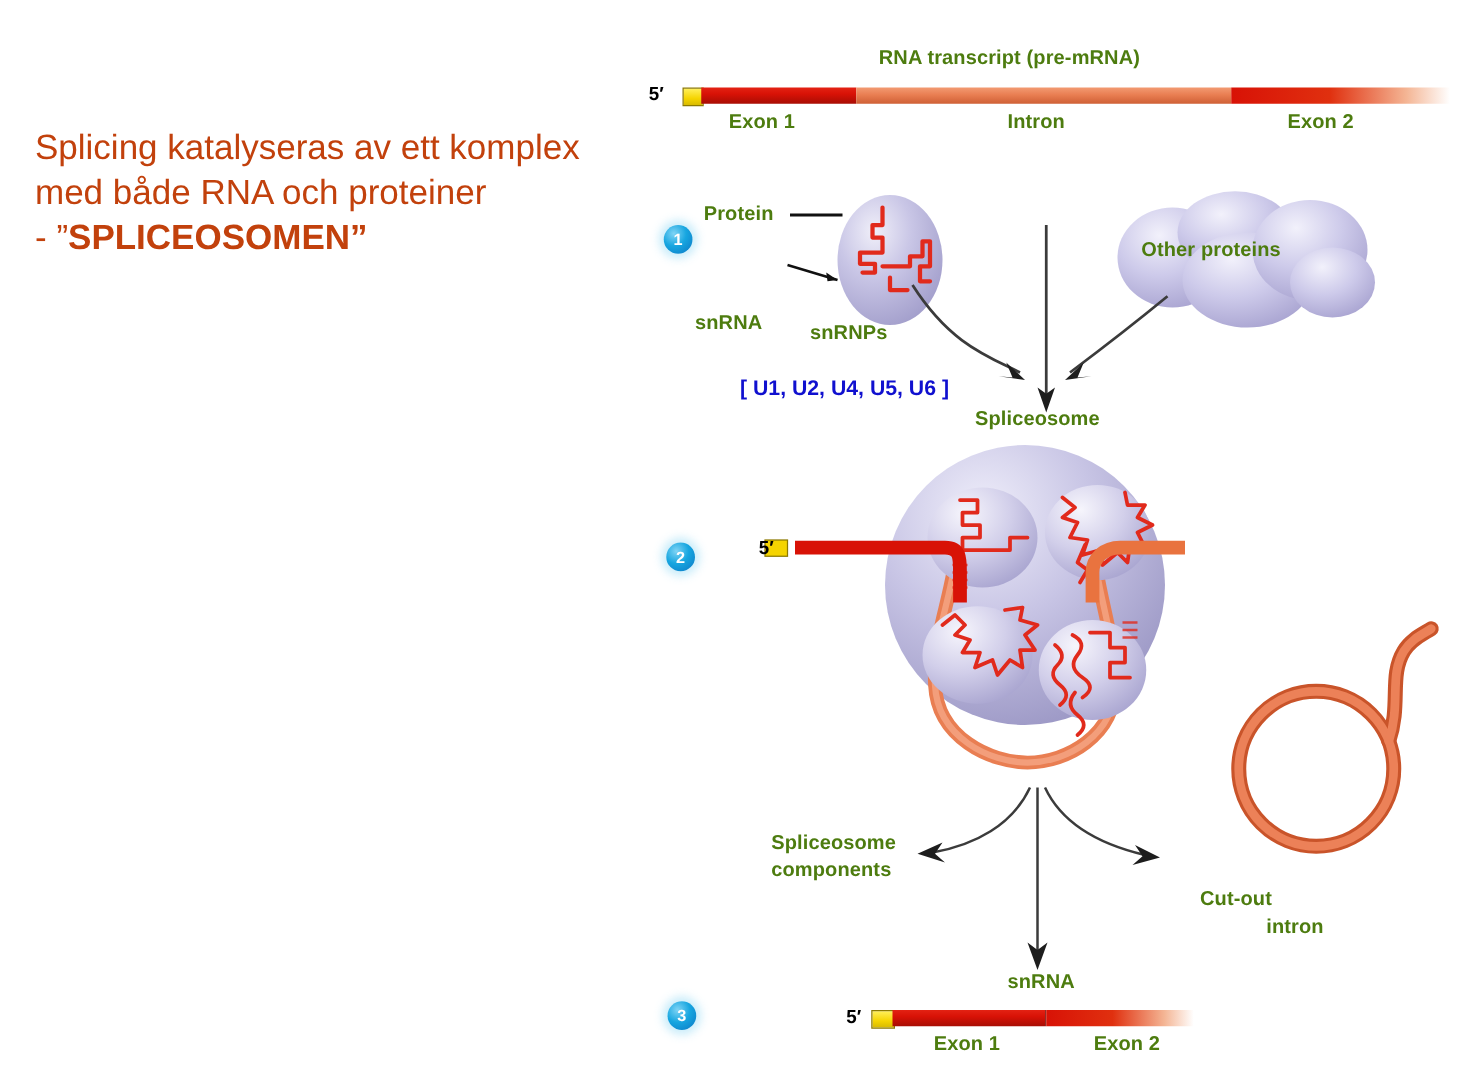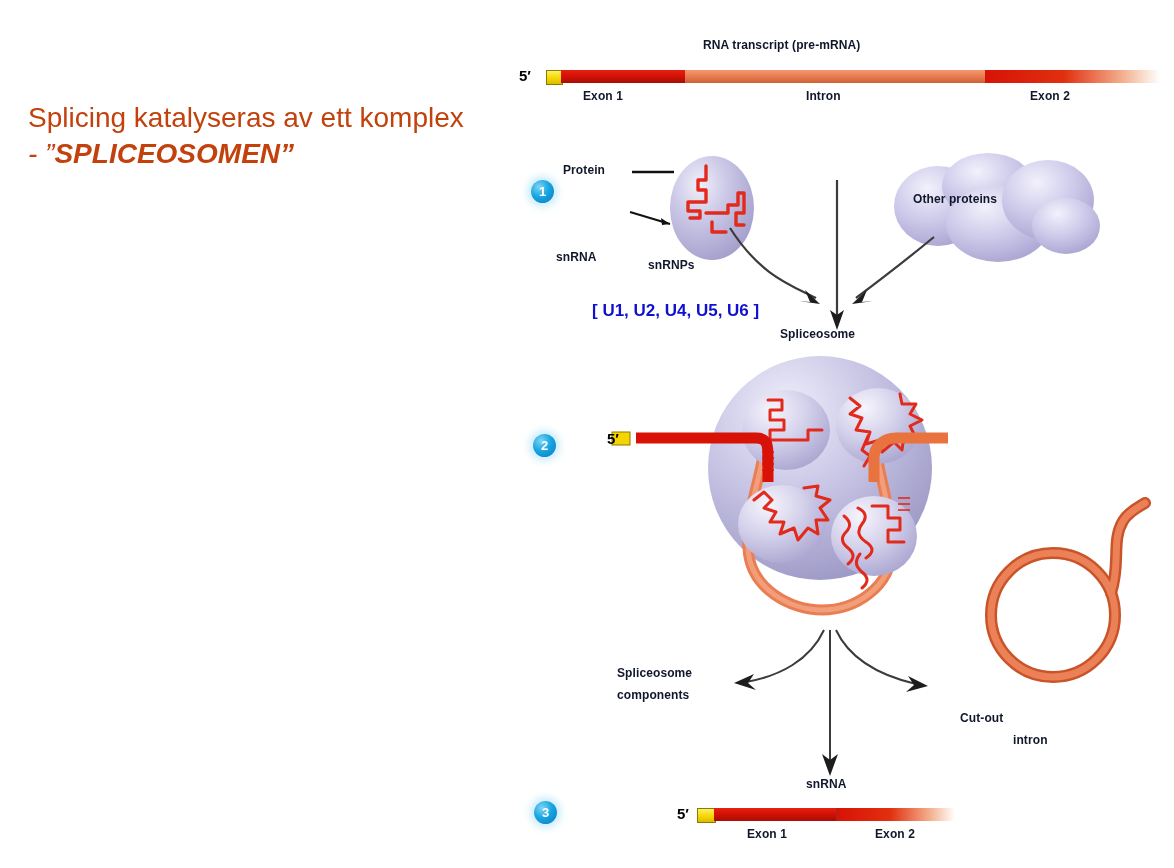--- a/index.html
+++ b/index.html
@@ -1,23 +1,23 @@
 <!DOCTYPE html>
 <html><head>
 <meta charset="utf-8">
 <style>
   html,body{margin:0;padding:0;background:#ffffff;}
   body{width:1174px;height:868px;position:relative;overflow:hidden;
        font-family:"Liberation Sans",sans-serif;color:#000;}
   .abs{position:absolute;}
   
   #caption{left:28px;top:100px;width:470px;font-size:28px;line-height:1.28;color:#c2410c;}
-  #caption .l3{font-weight:bold;font-style:italic;}
-  
-  .lbl{font-size:12px;font-weight:bold;color:#0f172a;white-space:nowrap;letter-spacing:.1px;}
+  #caption .l3{font-weight:bold;}
+  
+  .lbl{font-size:16px;font-weight:bold;color:#4d7c0f;white-space:nowrap;letter-spacing:.1px;}
   .lbl-blue{font-size:17px;font-weight:bold;color:#1010cf;white-space:nowrap;}
   .five{font-size:15px;font-weight:bold;color:#000;}
   
   .badge{width:23px;height:23px;border-radius:50%;
          background:radial-gradient(circle at 35% 30%,#7fd4f5 0%,#17a6e0 45%,#0a77c4 100%);
          color:#fff;font-size:13px;font-weight:bold;display:flex;align-items:center;
          justify-content:center;box-shadow:0 0 7px 4px rgba(140,215,245,.45);}
   
   .cap5{background:linear-gradient(180deg,#ffef5a 0%,#f5d400 60%,#d9bb00 100%);
         border:1px solid #8d7a00;height:13px;}
@@ -26,20 +26,21 @@
   .intronbar{height:13px;background:linear-gradient(180deg,#f29a72 0%,#e97e52 45%,#cf6036 100%);}
   .junction{width:1px;height:13px;background:#7a0a03;opacity:.85;}
   
   svg{display:block;overflow:visible;}
 </style>
 </head>
 <body>
 
 <div class="abs" id="caption">
   <div>Splicing katalyseras av ett komplex</div>
+  <div>med både RNA och proteiner</div>
   <div class="l3"><span style="font-weight:normal"> - ”</span><span>SPLICEOSOMEN</span><span>”</span></div>
 </div>
 
 <div class="abs badge" style="left:531px;top:180px;">1</div>
 <div class="abs badge" style="left:533px;top:434px;">2</div>
 <div class="abs badge" style="left:534px;top:801px;">3</div>
 
 <div class="abs lbl" style="left:703px;top:38px;">RNA transcript (pre-mRNA)</div>
 
 <div class="abs five" style="left:519px;top:67px;">5′</div>

